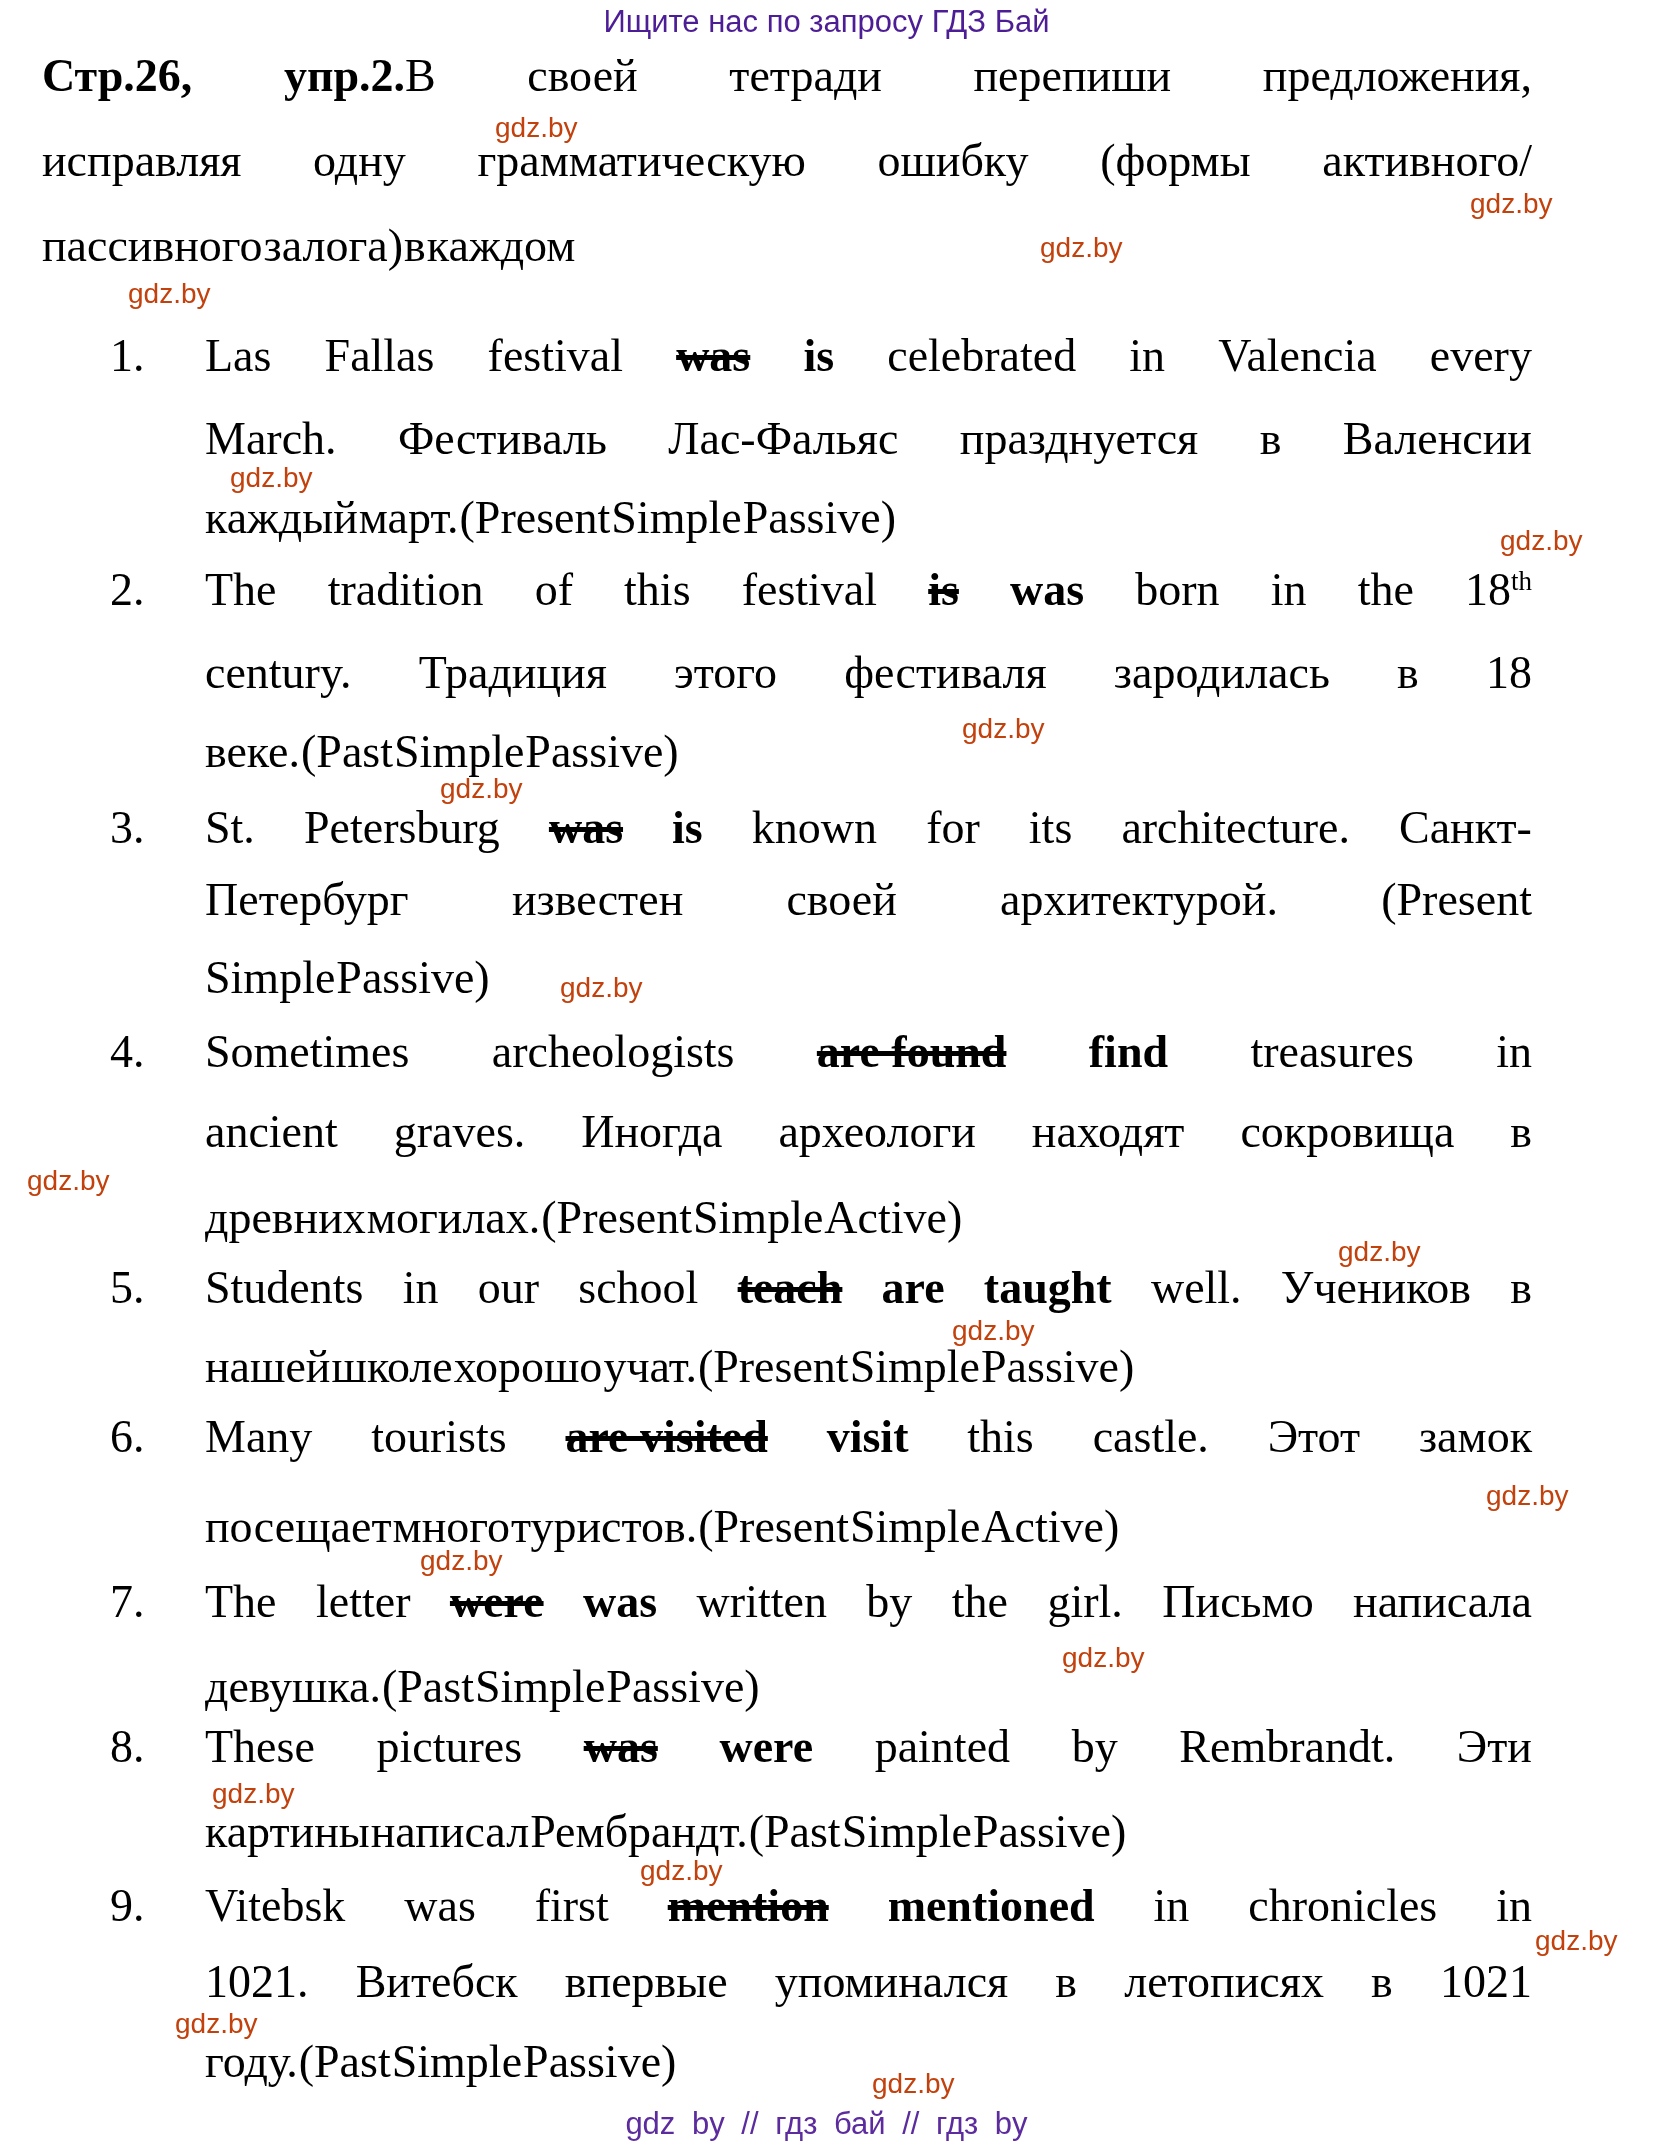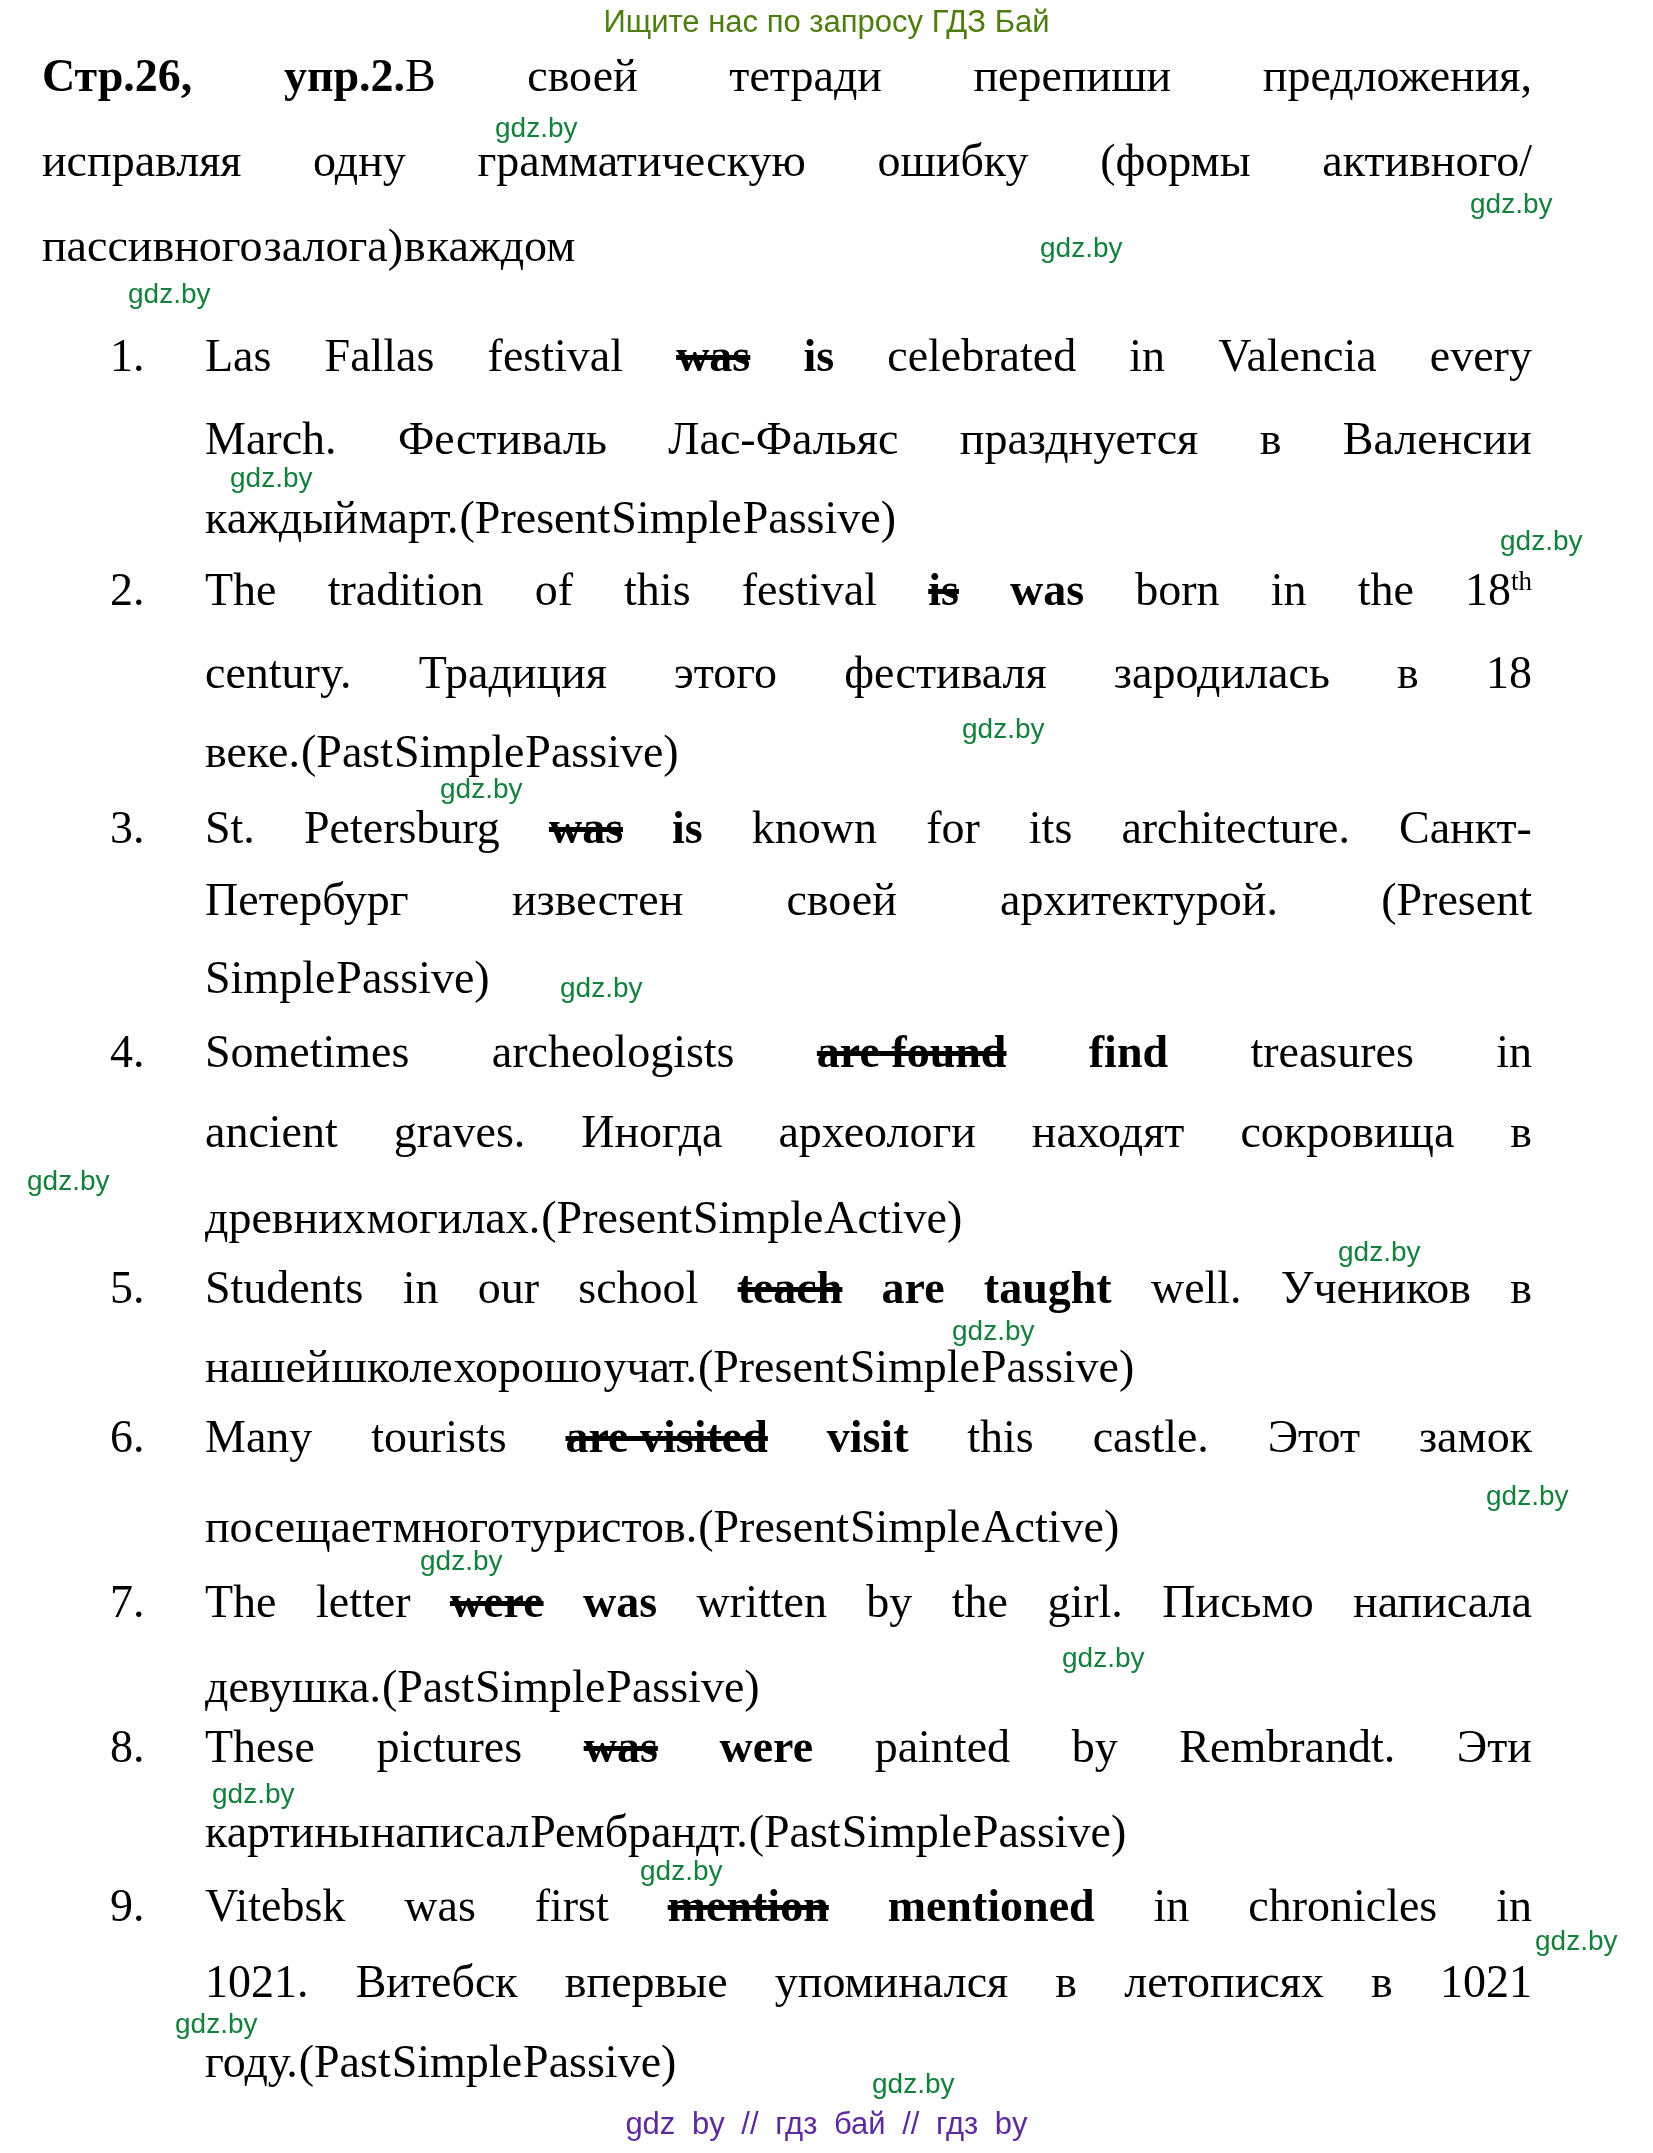--- a/index.html
+++ b/index.html
@@ -40,28 +40,28 @@
   .num {
     position: absolute; left: 110px;
     font-size: 46px; line-height: 56px; height: 58px;
   }
   .b { font-weight: bold; }
   .s { text-decoration: line-through; text-decoration-thickness: 5px; }
   .sup { font-size: 27px; position: relative; top: -0.55em; line-height: 0; }
   .wm {
     position: absolute;
     font-family: "Liberation Sans", sans-serif;
-    font-size: 28px; color: #15803d;
+    font-size: 28px; color: #c2410c;
     white-space: nowrap;
   }
 </style>
 </head>
 <body>
 
-<div class="banner" style="color: #4d7c0f;">Ищите нас по запросу ГДЗ Бай</div>
+<div class="banner" style="color: #4c1d95;">Ищите нас по запросу ГДЗ Бай</div>
 
 <div id="text-layer">
     <div class="line intro just" style="top: 48px;"><span class="b">Стр.26,</span><span><span class="b">упр.2.</span><span>В</span></span><span>своей</span><span>тетради</span><span>перепиши</span><span>предложения,</span></div>
     <div class="line intro just" style="top: 133px;"><span>исправляя</span><span>одну</span><span>грамматическую</span><span>ошибку</span><span>(формы</span><span>активного/</span></div>
     <div class="line intro last" style="top: 218px;"><span>пассивного</span><span>залога)</span><span>в</span><span>каждом</span></div>
     <div>
       <div class="num" style="top: 328px;">1.</div>
       <div class="line body just" style="top: 328px;"><span>Las</span><span>Fallas</span><span>festival</span><span class="b s">was</span><span class="b">is</span><span>celebrated</span><span>in</span><span>Valencia</span><span>every</span></div>
       <div class="line body just" style="top: 411px;"><span>March.</span><span>Фестиваль</span><span>Лас-Фальяс</span><span>празднуется</span><span>в</span><span>Валенсии</span></div>
       <div class="line body last" style="top: 490px;"><span>каждый</span><span>март.</span><span>(Present</span><span>Simple</span><span>Passive)</span></div>

